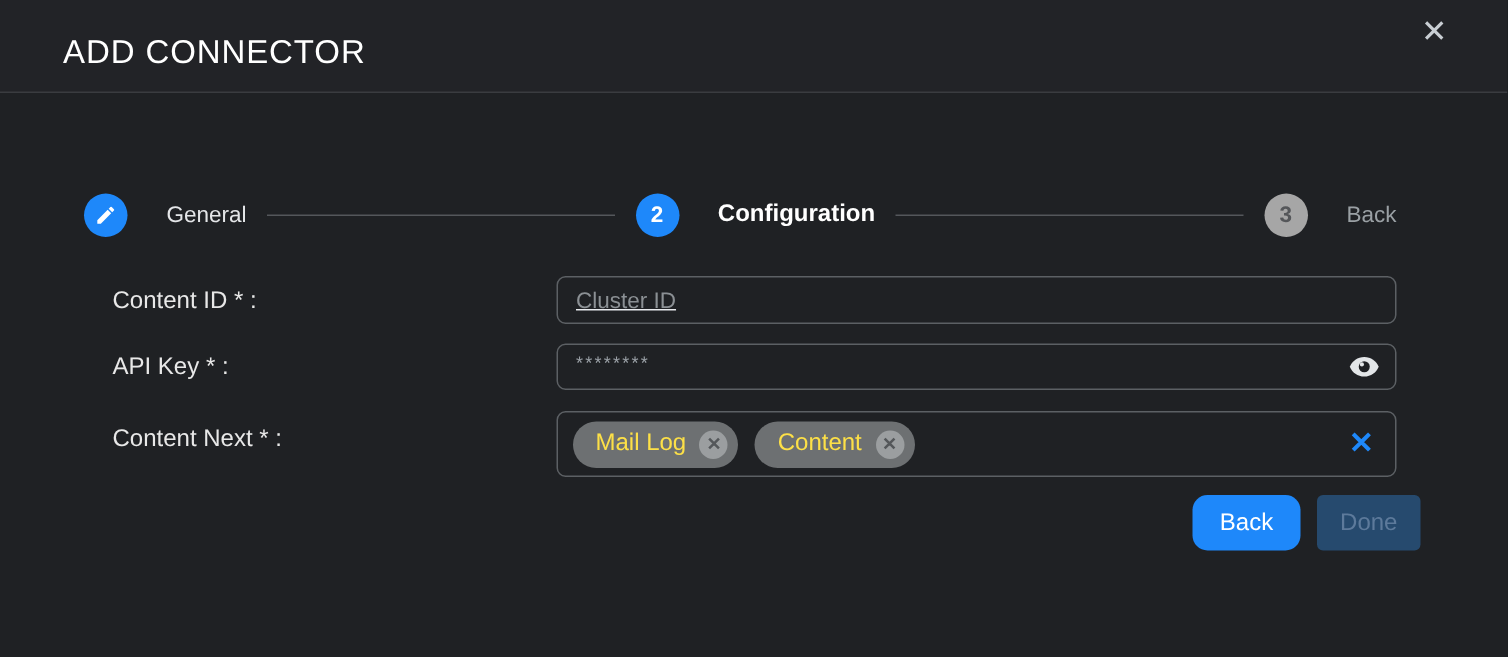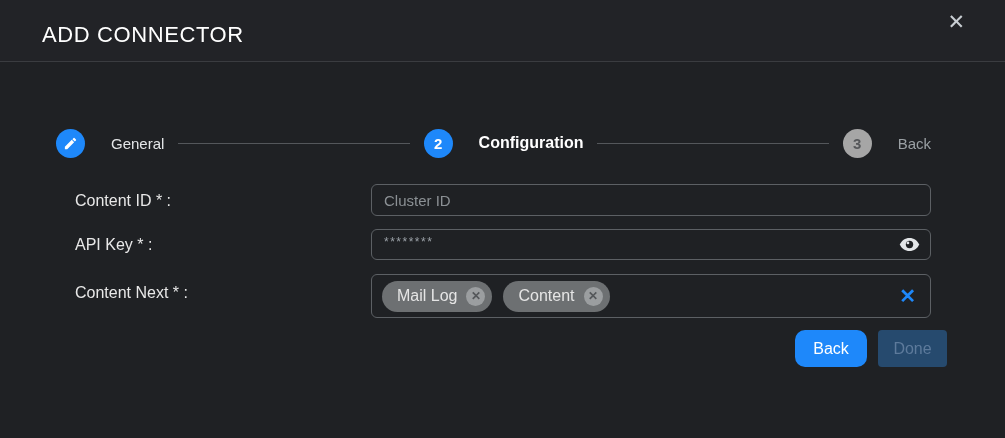--- a/index.html
+++ b/index.html
@@ -59,21 +59,21 @@
   .lbl-content { top: 284px; }
 
   .input-box {
     position: absolute; left: 371px; width: 560px;
     border: 1px solid #5c6064; border-radius: 6px;
     background: transparent;
   }
   .cluster-input {
     top: 184px; height: 32px;
     color: #e8eaed; font-size: 15px; font-family: inherit;
-    padding: 0 12px; outline: none;
+    padding: 0 12px; outline: none; text-decoration: underline;
   }
   .cluster-input::placeholder { color: #8b9094; }
 
   .apikey-box { top: 229px; height: 31px; }
   .apikey-mask {
     position: absolute; left: 12px; top: 5px;
     font-size: 12px; letter-spacing: 1.5px; color: #9aa0a6;
   }
   .eye-btn {
     position: absolute; right: 10px; top: 7px;
@@ -81,21 +81,21 @@
     line-height: 0;
   }
   .eye-svg { width: 21px; height: 15px; display: block; }
 
   .content-box { top: 274px; height: 44px; display: flex; align-items: center; padding: 0 10px; gap: 11px; }
   .chip {
     height: 31px; background: #6d7072; border-radius: 16px;
     display: flex; align-items: center; gap: 9px;
     padding: 0 7px 0 15px; cursor: default;
   }
-  .chip-label { color: #e5e5e5; font-size: 16px; white-space: nowrap; }
+  .chip-label { color: #fde047; font-size: 16px; white-space: nowrap; }
   .chip-remove {
     width: 19px; height: 19px; border-radius: 50%;
     background: #9b9ea0; color: #54575a;
     display: flex; align-items: center; justify-content: center;
     font-size: 12px; font-weight: 700; border: none; cursor: pointer;
     font-family: inherit; line-height: 1;
   }
   .clear-btn {
     position: absolute; right: 14px; top: 9px;
     background: none; border: none; cursor: pointer;

